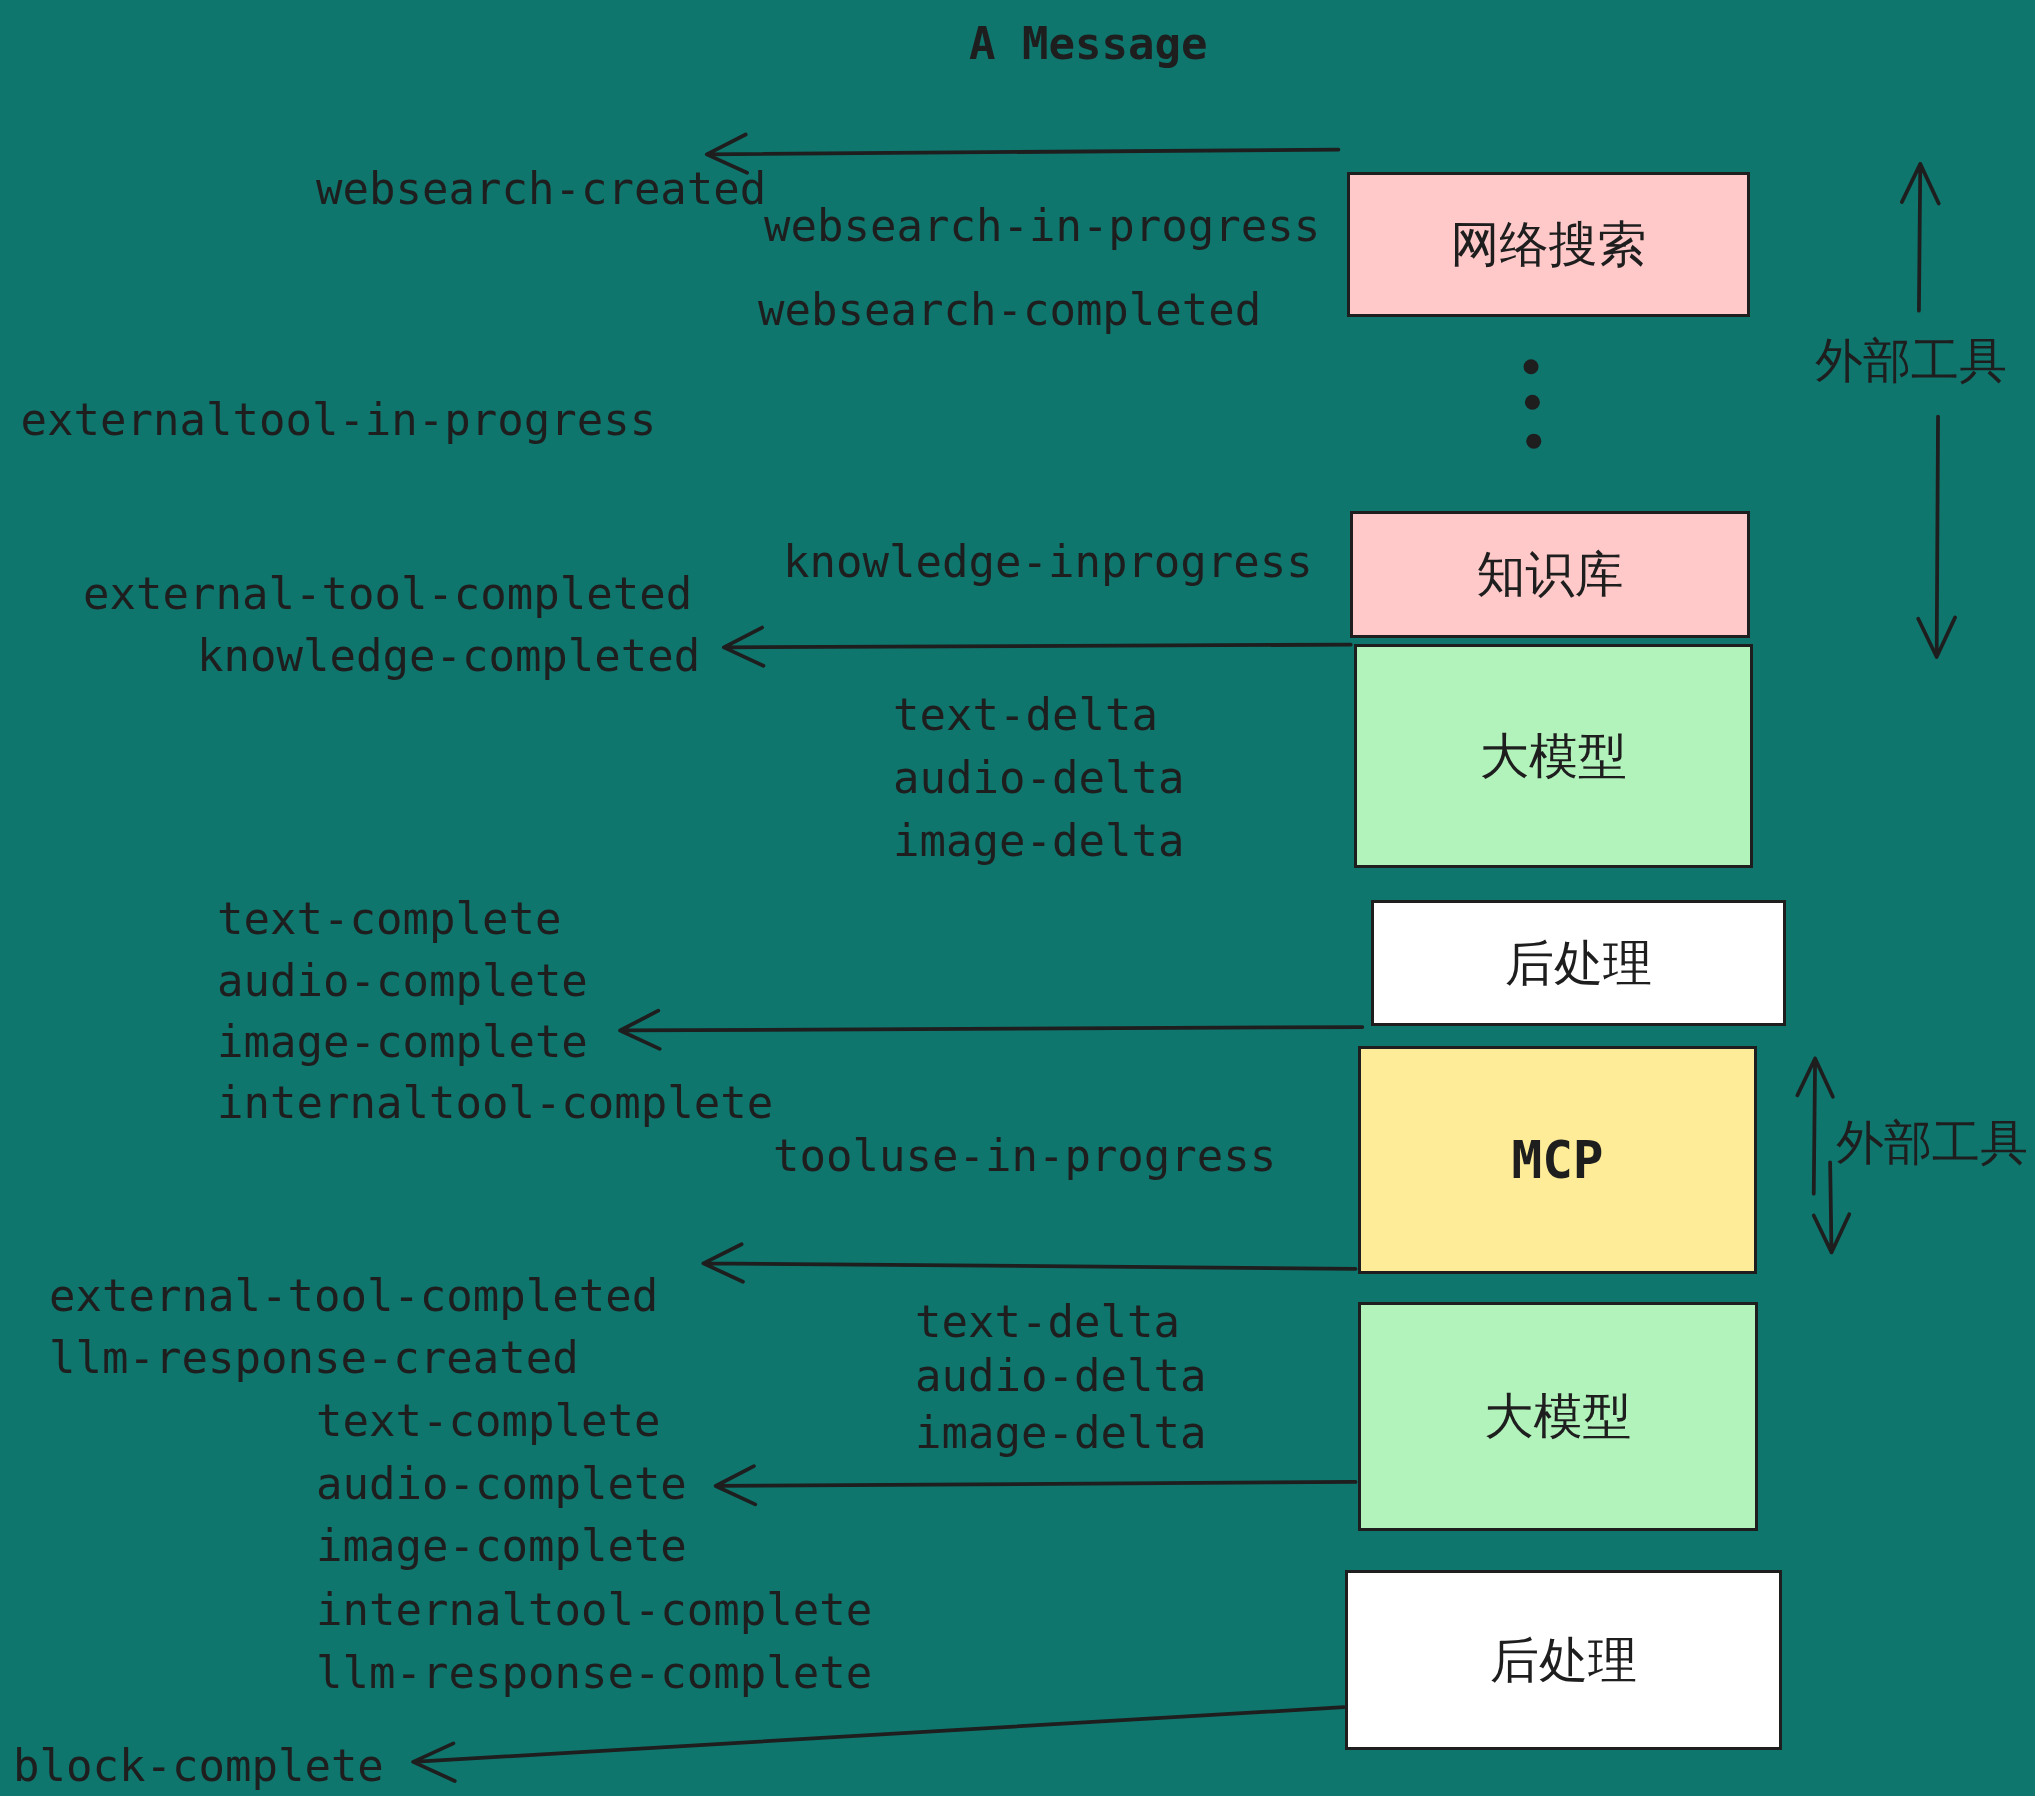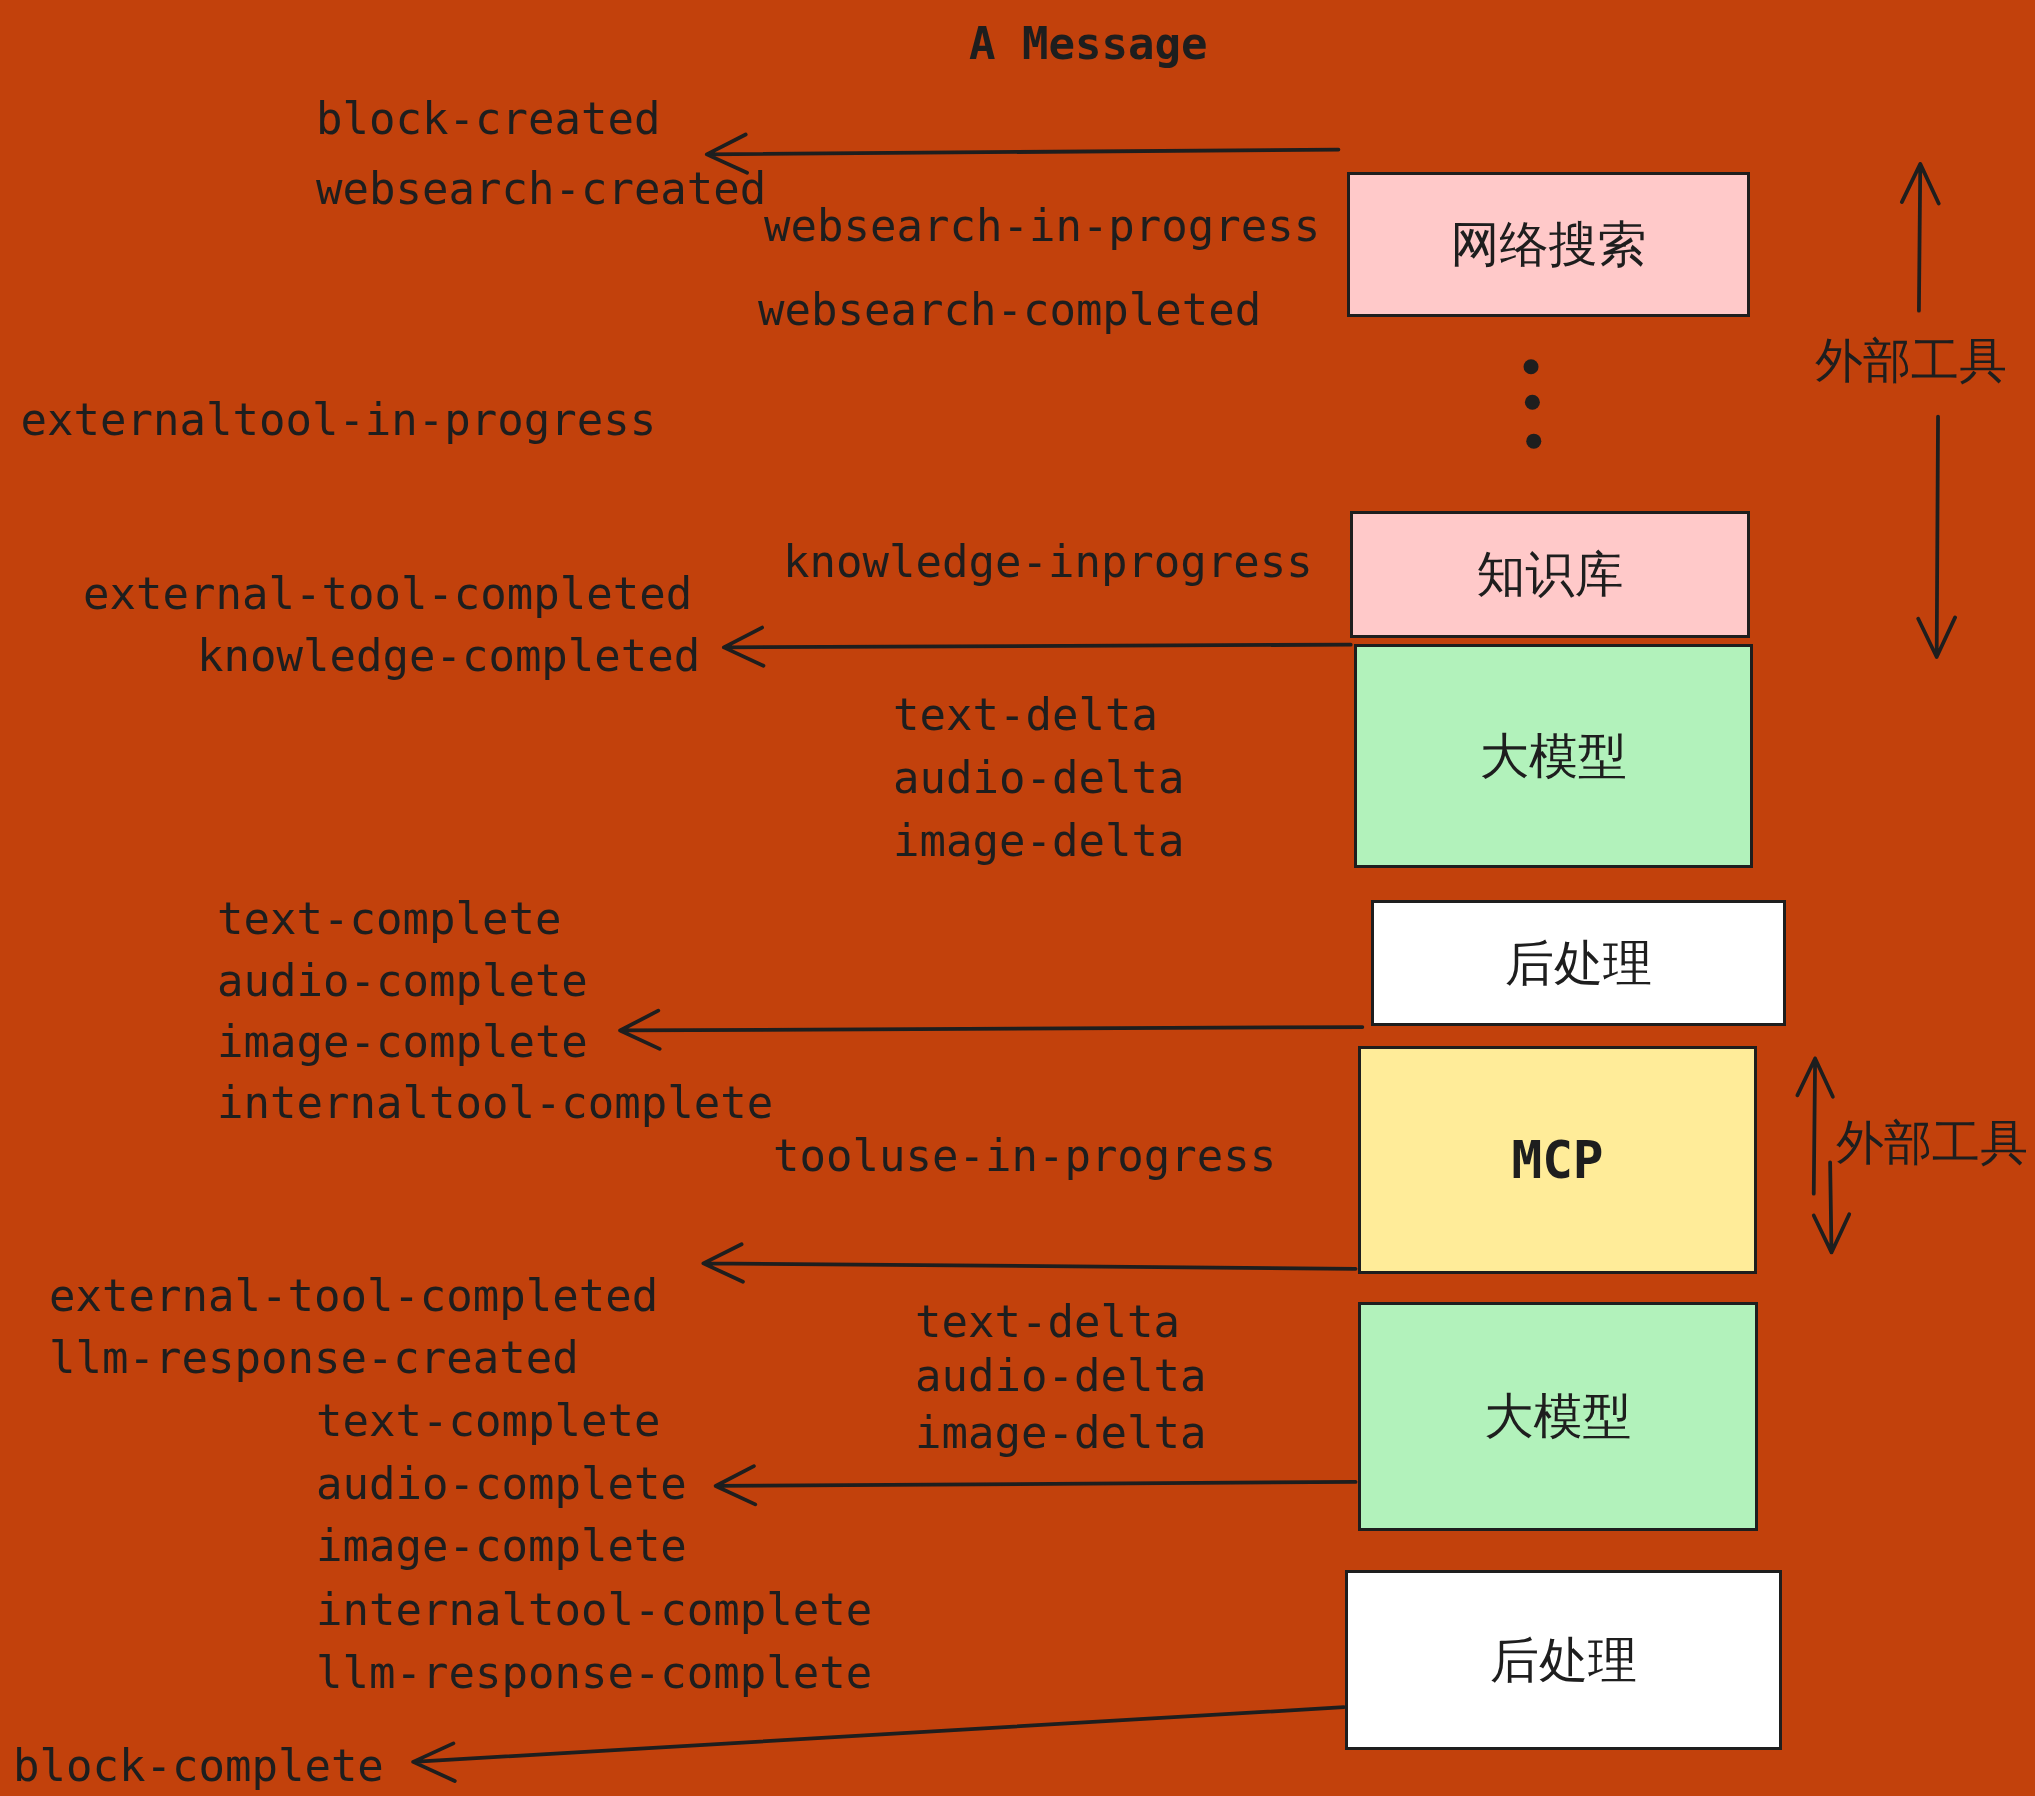--- a/index.html
+++ b/index.html
@@ -1,21 +1,21 @@
 <!DOCTYPE html>
 <html style="font-size:11px"><head>
 <meta charset="utf-8">
 <title>Message Event Flow Diagram</title>
 <style>
   html,body{margin:0;padding:0;background:#ffffff;}
   .canvas{
     position:relative;
     width:2035px;
     height:1796px;
-    background:#c2410c;
+    background:#0f766e;
     overflow:hidden;
     font-family:"DejaVu Sans Mono", monospace;
     color:#1e1e1e;
   }
   .title{
     position:absolute;
     left:969px; top:19px;
     font-size:44px;
     line-height:49px;
     font-weight:600;
@@ -100,21 +100,20 @@
     </g>
     <g fill="#1e1e1e" stroke="none">
       <circle cx="2242" cy="537" r="11"></circle>
       <circle cx="2244" cy="589" r="11"></circle>
       <circle cx="2246" cy="646" r="11"></circle>
     </g>
   </svg>
 
   <div class="title">A Message</div>
 
-  <div class="event" style="left:316px;top:97px">block-created</div>
   <div class="event" style="left:316px;top:167px">websearch-created</div>
   <div class="event" style="left:764px;top:204px">websearch-in-progress</div>
   <div class="event" style="left:758px;top:288px">websearch-completed</div>
   <div class="event" style="left:20.5px;top:398px">externaltool-in-progress</div>
   <div class="event" style="left:783px;top:540px">knowledge-inprogress</div>
   <div class="event" style="left:83px;top:572px">external-tool-completed</div>
   <div class="event" style="left:197px;top:634px">knowledge-completed</div>
   <div class="event" style="left:893px;top:693px">text-delta</div>
   <div class="event" style="left:893px;top:756px">audio-delta</div>
   <div class="event" style="left:893px;top:819px">image-delta</div>

